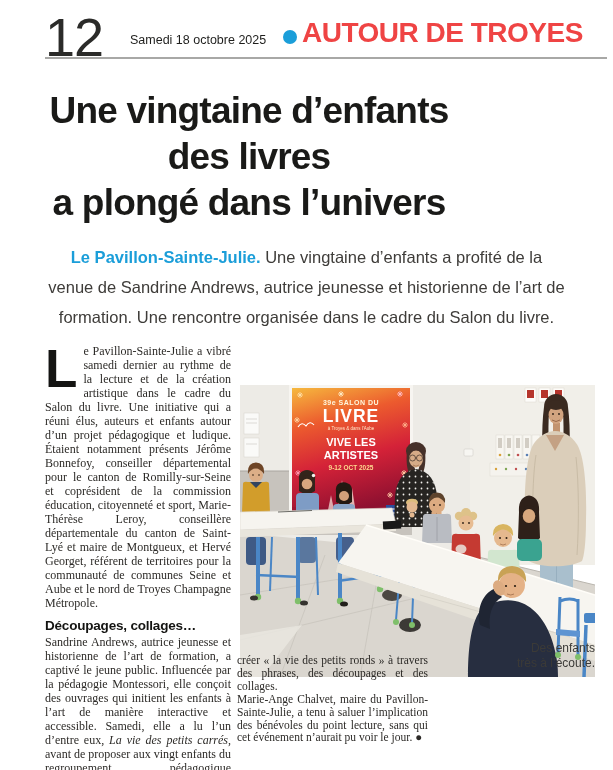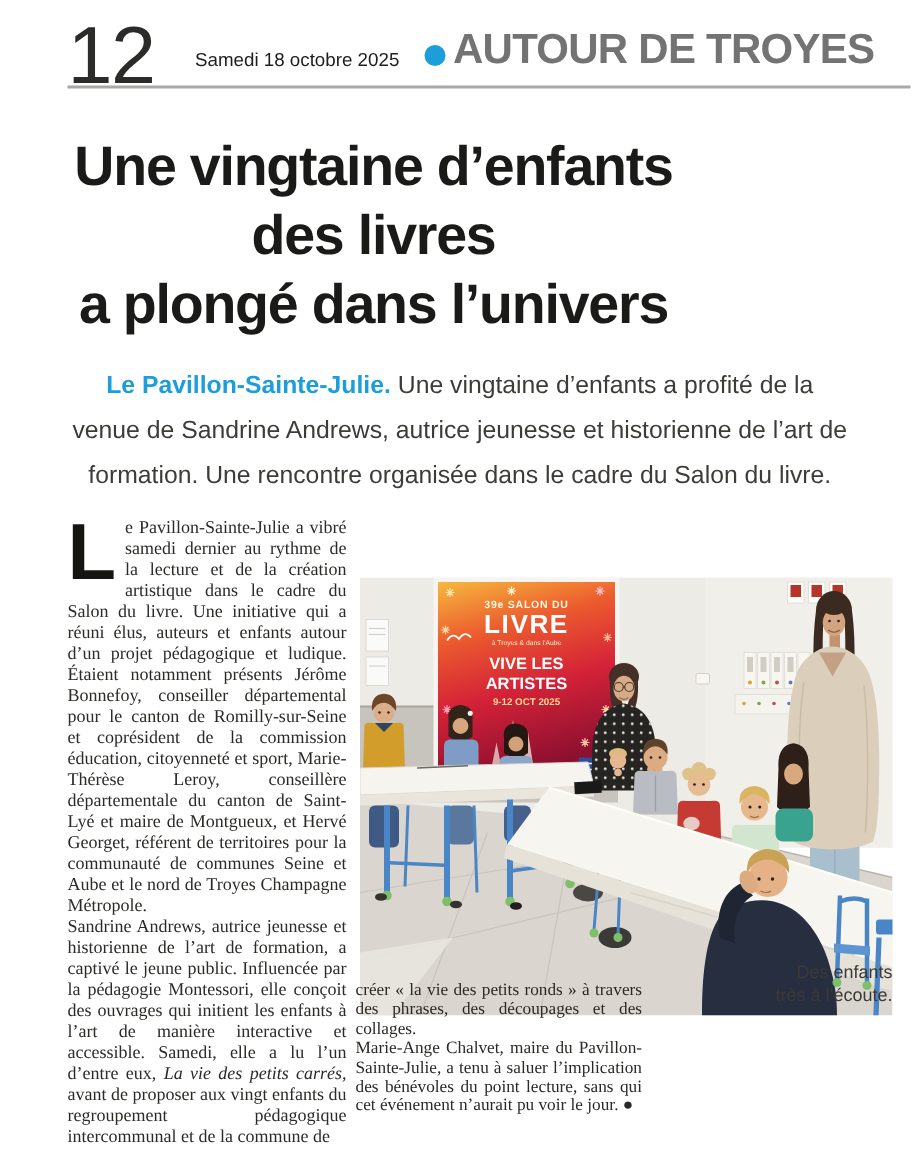--- a/index.html
+++ b/index.html
@@ -3,21 +3,21 @@
 <meta charset="utf-8">
 <style>
   html,body{margin:0;padding:0;background:#fff;}
   #page{position:relative;width:613px;height:770px;background:#ffffff;overflow:hidden;
         font-family:"Liberation Sans",sans-serif;color:#2c2a27;}
 
   
   .pagenum{position:absolute;left:45px;top:6px;font-size:54px;font-weight:400;color:#2b2b29;letter-spacing:-1px;}
   .edate{position:absolute;left:130px;top:33px;font-size:12.5px;color:#1e1e1c;}
   .dot{position:absolute;left:283px;top:30px;width:14px;height:14px;border-radius:50%;background:#1b9ed9;}
-  .section{position:absolute;left:302px;top:17px;font-size:28px;font-weight:900;color:#737373;
+  .section{position:absolute;left:302px;top:17px;font-size:28px;font-weight:900;color:#ef4444;
            letter-spacing:-0.5px;white-space:nowrap;}
   .hrule{position:absolute;left:45px;top:57px;width:562px;height:2px;background:#a8a8a6;}
 
   
   .headline{position:absolute;left:0;top:88px;width:498px;text-align:center;
             font-size:37px;line-height:46px;font-weight:900;color:#1a1a18;letter-spacing:-0.8px;}
   .headline span{display:block;}
 
   
   .lede{position:absolute;left:48px;top:242px;width:517px;text-align:center;
@@ -64,20 +64,21 @@
     <span>a plongé dans l’univers</span>
   </h1>
 
   <p class="lede" style="margin:0;">
     <span class="loc">Le Pavillon-Sainte-Julie.</span>
     <span>Une vingtaine d’enfants a profité de la venue de Sandrine Andrews, autrice jeunesse et historienne de l’art de formation. Une rencontre organisée dans le cadre du Salon du livre.</span>
   </p>
 
   <div class="colL">
     <p><span class="dropcap">L</span><span>e Pavillon-Sainte-Julie a vibré samedi dernier au rythme de la lecture et de la création artistique dans le cadre du Salon du livre. Une initiative qui a réuni élus, auteurs et enfants autour d’un projet pédagogique et ludique. Étaient notamment présents Jérôme Bonnefoy, conseiller départemental pour le canton de Romilly-sur-Seine et coprésident de la commission éducation, citoyenneté et sport, Marie-Thérèse Leroy, conseillère départementale du canton de Saint-Lyé et maire de Montgueux, et Hervé Georget, référent de territoires pour la communauté de communes Seine et Aube et le nord de Troyes Champagne Métropole.</span></p>
+    <h3 class="subhead">Découpages, collages…</h3>
     <p><span>Sandrine Andrews, autrice jeunesse et historienne de l’art de formation, a captivé le jeune public. Influencée par la pédagogie Montessori, elle conçoit des ouvrages qui initient les enfants à l’art de manière interactive et accessible. Samedi, elle a lu l’un d’entre eux, </span><em>La vie des petits carrés</em><span>, avant de proposer aux vingt enfants du regroupement pédagogique intercommunal et de la commune de</span></p>
   </div>
 
   <div class="photo">
     <svg viewBox="0 0 355 292" preserveAspectRatio="none">
       <defs>
         <linearGradient id="pg" x1="0" y1="0" x2="0.25" y2="1">
           <stop offset="0" stop-color="#f6b93e"></stop>
             <stop offset="0.3" stop-color="#ec5b2e"></stop>
           <stop offset="0.62" stop-color="#d42238"></stop>

